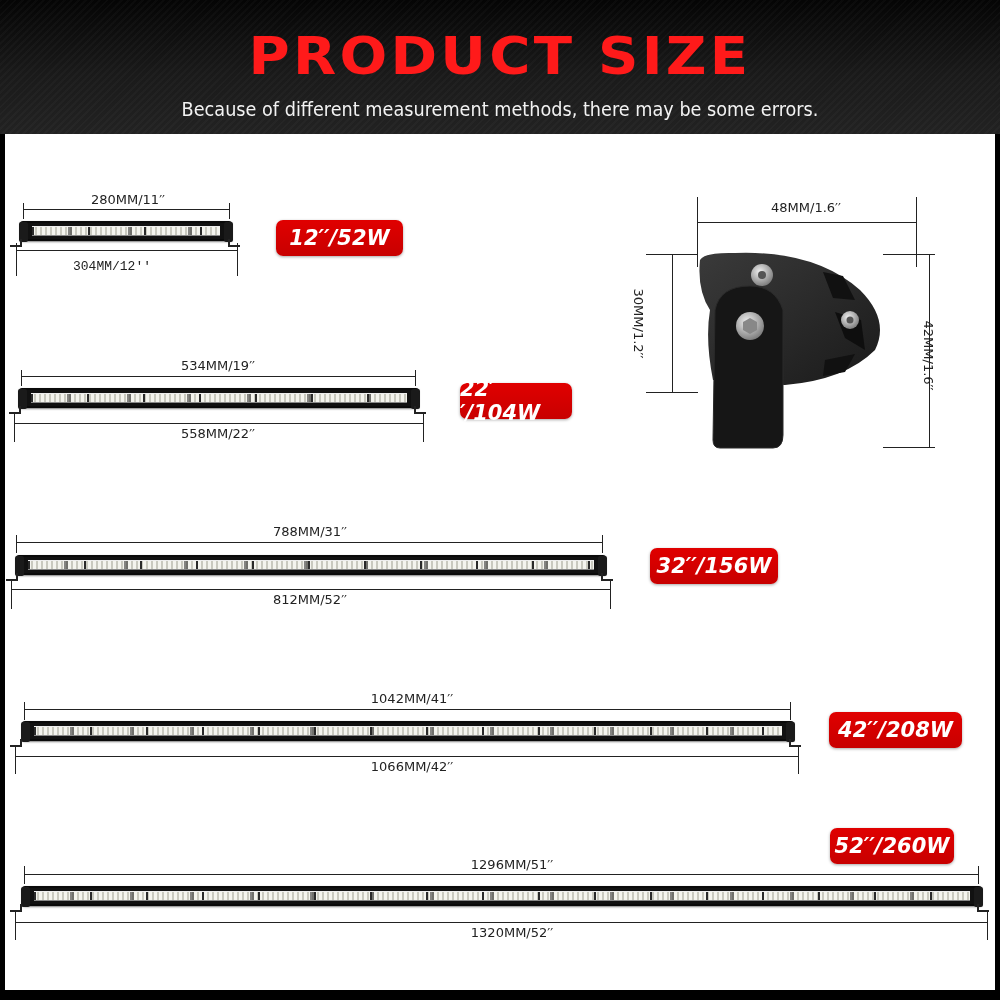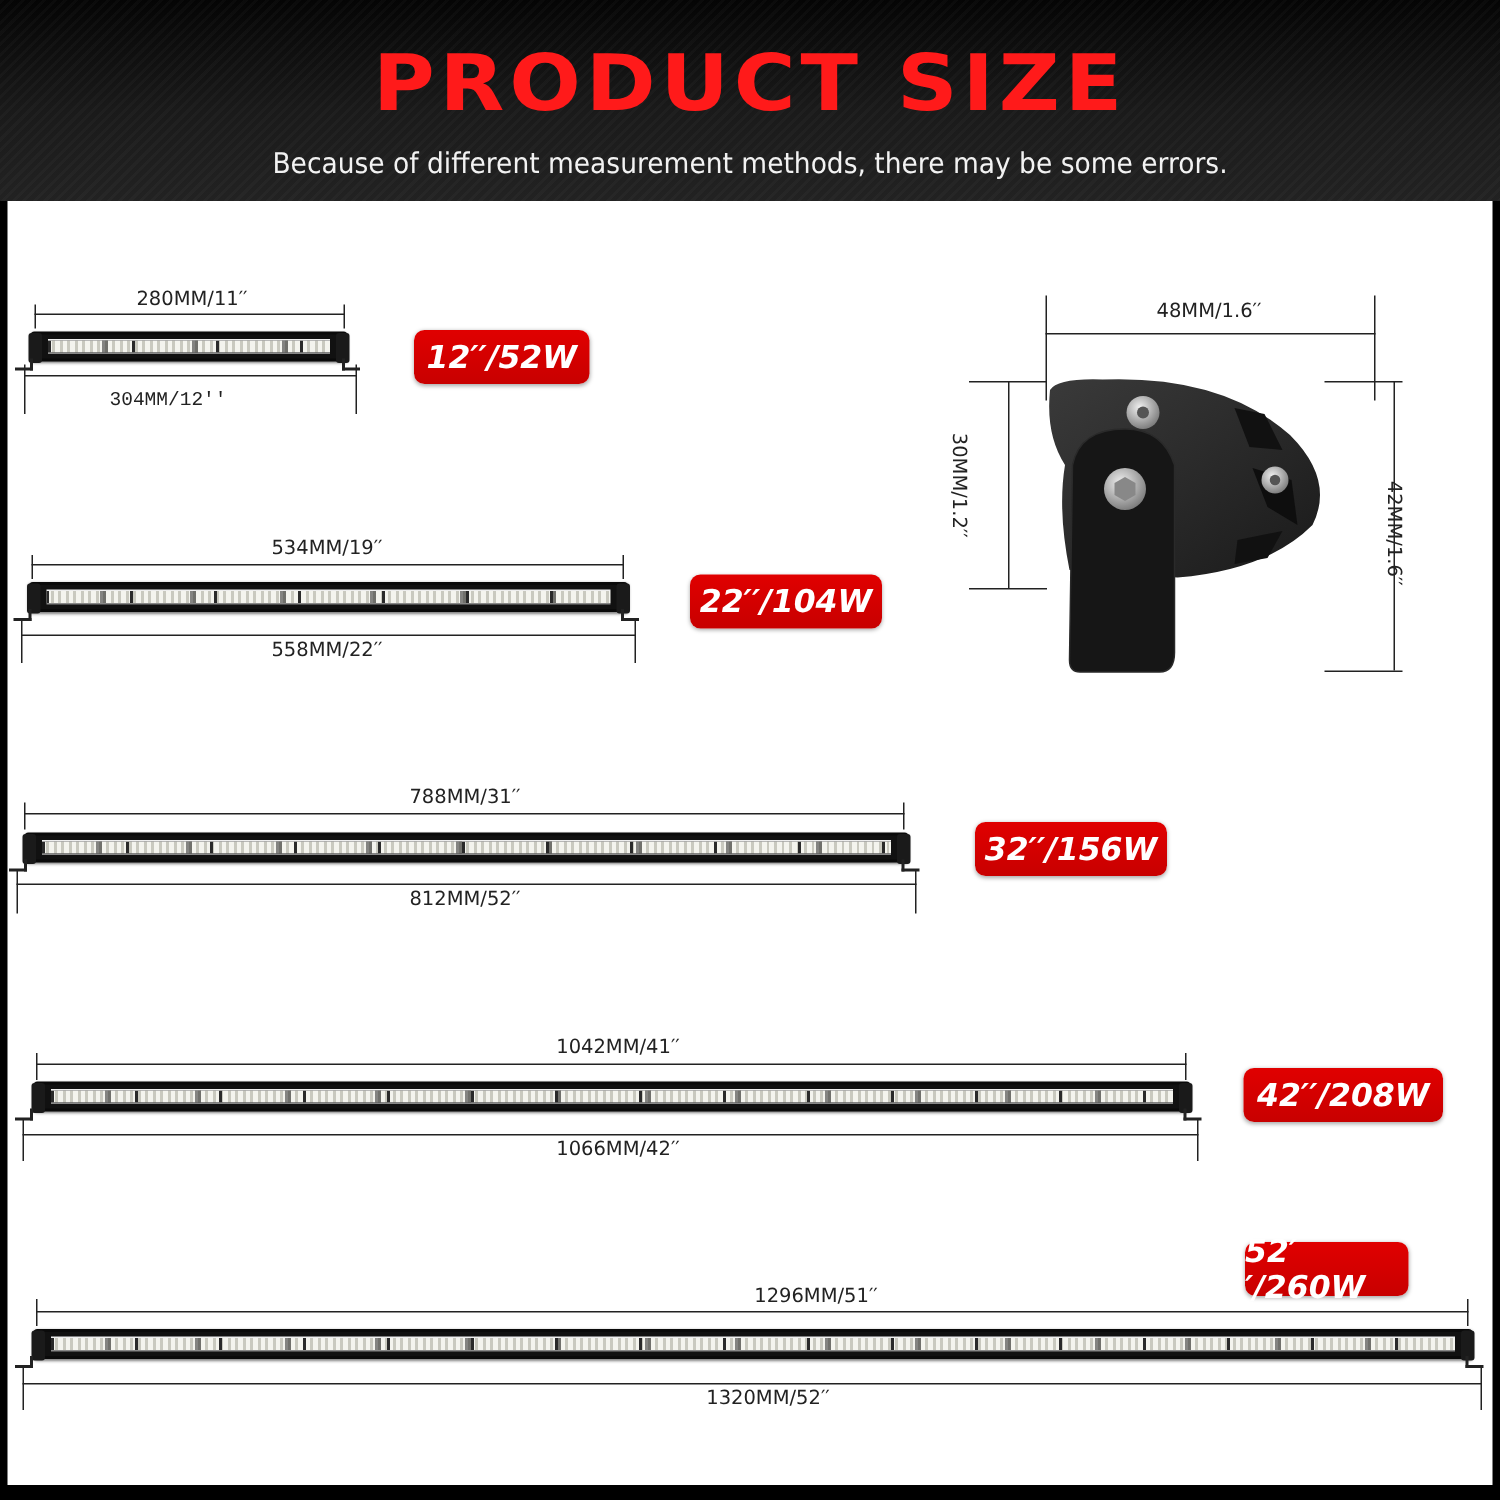--- a/index.html
+++ b/index.html
@@ -93,40 +93,40 @@
     <div class="endcap" style="left:-3px;"></div>
       <div class="endcap" style="right:-3px;"></div>
     <div class="bar-inner"></div>
   </div>
   <div class="foot" style="left:10px; top:239px; transform:scaleX(-1);"></div>
   <div class="foot" style="left:228px; top:239px;"></div>
   <div class="hline" style="left:16px; top:250px; width:222px;"></div>
   <div class="vline" style="left:16px; top:243px; height:33px;"></div>
   <div class="vline" style="left:237px; top:243px; height:33px;"></div>
   <div class="dim" style="left:112px; top:259px;font-family:Liberation Mono, monospace;">304MM/12′′</div>
-  <div class="badge" style="left:276px; top:220px; width:117px;">12′′/52W</div>
+  <div class="badge" style="left:276px; top:220px; width:127px;">12′′/52W</div>
 </div>
 
 <div>
   <div class="dim" style="left:218px; top:358px;">534MM/19′′</div>
   <div class="hline" style="left:21px; top:376px; width:395px;"></div>
   <div class="vline" style="left:21px; top:370px; height:16px;"></div>
   <div class="vline" style="left:415px; top:370px; height:16px;"></div>
   <div class="bar" style="left:19px; top:388px; width:400px;">
     <div class="endcap" style="left:-3px;"></div>
       <div class="endcap" style="right:-3px;"></div>
     <div class="bar-inner"></div>
   </div>
   <div class="foot" style="left:9px; top:406px; transform:scaleX(-1);"></div>
   <div class="foot" style="left:414px; top:406px;"></div>
   <div class="hline" style="left:14px; top:423px; width:410px;"></div>
   <div class="vline" style="left:14px; top:412px; height:30px;"></div>
   <div class="vline" style="left:423px; top:412px; height:30px;"></div>
   <div class="dim" style="left:218px; top:426px;">558MM/22′′</div>
-  <div class="badge" style="left:460px; top:383px; width:128px;">22′′/104W</div>
+  <div class="badge" style="left:460px; top:383px; width:112px;">22′′/104W</div>
 </div>
 
 <div>
   <div class="dim" style="left:310px; top:524px;">788MM/31′′</div>
   <div class="hline" style="left:16px; top:542px; width:587px;"></div>
   <div class="vline" style="left:16px; top:535px; height:18px;"></div>
   <div class="vline" style="left:602px; top:535px; height:18px;"></div>
   <div class="bar" style="left:16px; top:555px; width:590px;">
     <div class="endcap" style="left:-3px;"></div>
       <div class="endcap" style="right:-3px;"></div>
@@ -154,22 +154,22 @@
   <div class="foot" style="left:10px; top:739px; transform:scaleX(-1);"></div>
   <div class="foot" style="left:789px; top:739px;"></div>
   <div class="hline" style="left:15px; top:756px; width:784px;"></div>
   <div class="vline" style="left:15px; top:746px; height:28px;"></div>
   <div class="vline" style="left:798px; top:746px; height:28px;"></div>
   <div class="dim" style="left:412px; top:759px;">1066MM/42′′</div>
   <div class="badge" style="left:829px; top:712px; width:133px;">42′′/208W</div>
 </div>
 
 <div>
-  <div class="badge" style="left:830px; top:828px; width:109px;">52′′/260W</div>
-  <div class="dim" style="left:512px; top:857px;margin-left:32px;">1296MM/51′′</div>
+  <div class="badge" style="left:830px; top:828px; width:124px;">52′′/260W</div>
+  <div class="dim" style="left:512px; top:857px;">1296MM/51′′</div>
   <div class="hline" style="left:24px; top:874px; width:955px;"></div>
   <div class="vline" style="left:24px; top:866px; height:18px;"></div>
   <div class="vline" style="left:978px; top:866px; height:18px;"></div>
   <div class="bar" style="left:22px; top:886px; width:960px;">
     <div class="endcap" style="left:-3px;"></div>
       <div class="endcap" style="right:-3px;"></div>
     <div class="bar-inner"></div>
   </div>
   <div class="foot" style="left:10px; top:904px; transform:scaleX(-1);"></div>
   <div class="foot" style="left:977px; top:904px;"></div>

